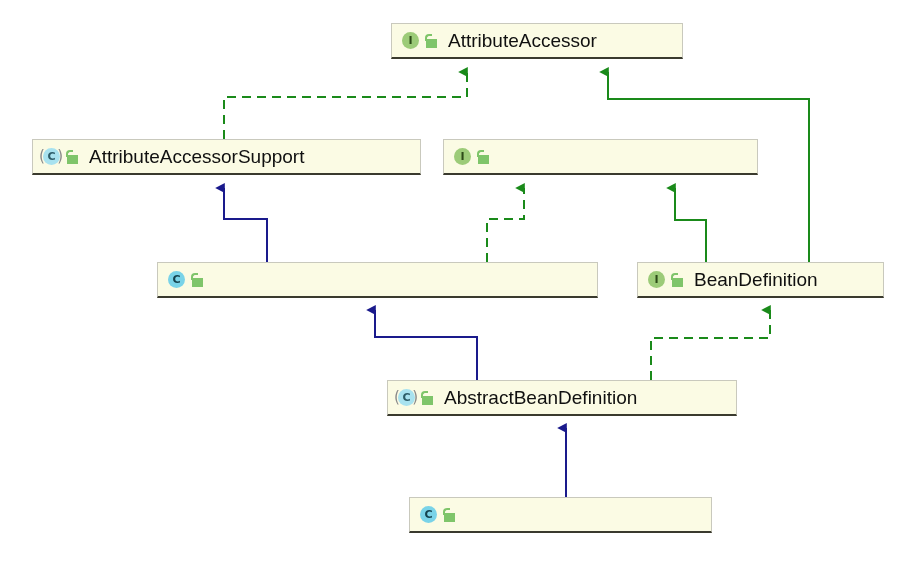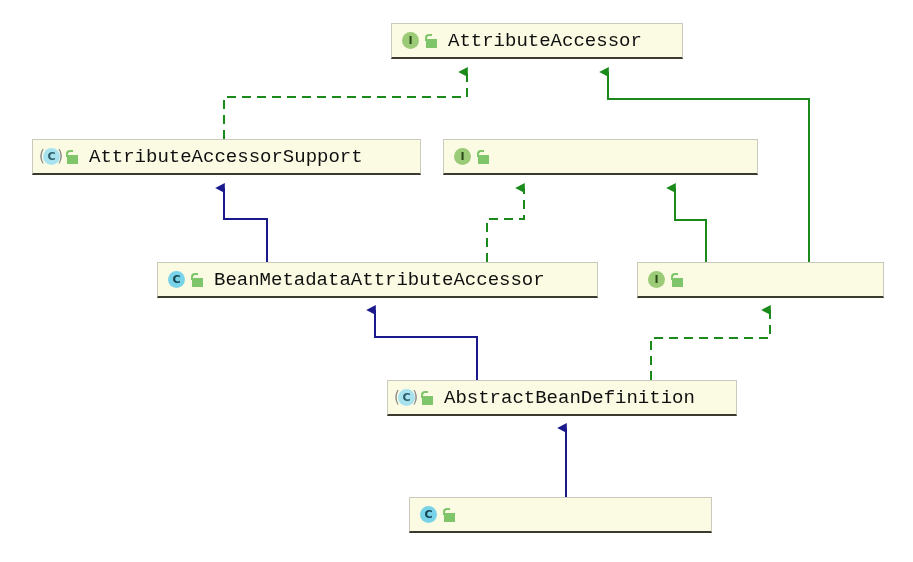--- a/index.html
+++ b/index.html
@@ -31,21 +31,21 @@
     background: #fbfbe4;
     border: 1px solid #c9c9bd;
     border-bottom: 2px solid #3a3a2e;
     display: flex;
     align-items: center;
     padding: 0 9px 0 7px;
     height: 36px;
     z-index: 5;
   }
   .node-label {
-    font-family: Liberation Mono, monospace;
+    font-family: Liberation Sans, sans-serif;
     font-size: 19px;
     color: #101010;
     white-space: nowrap;
     letter-spacing: 0px;
     margin-left: 9px;
   }
   .icon-badge {
     flex: 0 0 auto;
     width: 22px;
     height: 22px;
@@ -183,31 +183,31 @@
   </div>
 
   <div class="node" style="left:157px; top:262px; width:441px;">
     <span class="icon-badge icon-class">
       <span class="disc">C</span>
     </span>
     <span class="lock-icon">
       <span class="shackle"></span>
         <span class="body"></span>
     </span>
-    <span class="node-label">BeanMetadataAttributeAccessor</span>
   </div>
 
   <div class="node" style="left:637px; top:262px; width:247px;">
     <span class="icon-badge icon-iface">
       <span class="disc">I</span>
     </span>
     <span class="lock-icon">
       <span class="shackle"></span>
         <span class="body"></span>
     </span>
+    <span class="node-label">BeanDefinition</span>
   </div>
 
   <div class="node" style="left:387px; top:380px; width:350px;">
     <span class="icon-badge icon-abstract">
       <span class="paren paren-l">(</span>
       <span class="disc">C</span>
       <span class="paren paren-r">)</span>
     </span>
     <span class="lock-icon">
       <span class="shackle"></span>

